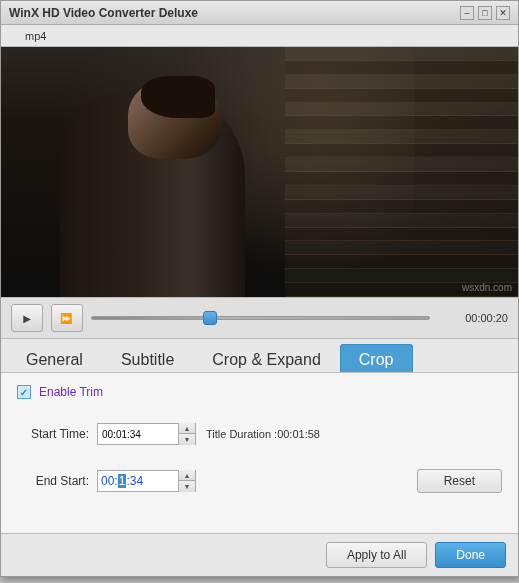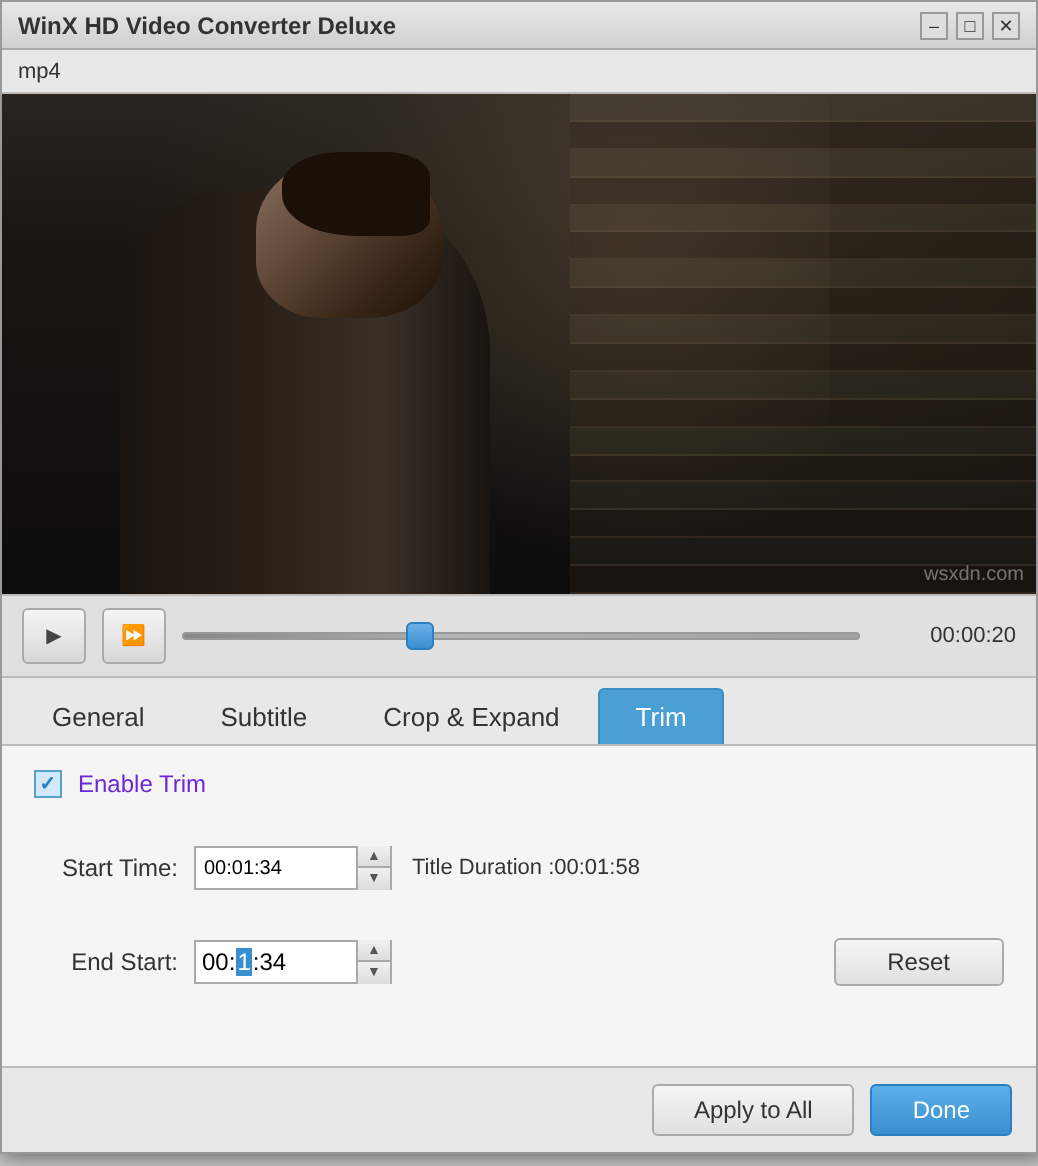--- a/index.html
+++ b/index.html
@@ -49,21 +49,21 @@
       align-items: center;
       justify-content: center;
       font-size: 9px;
       cursor: pointer;
       color: #333;
     }
 
     .file-bar {
       background: #e8e8e8;
       border-bottom: 1px solid #bbb;
-      padding: 3px 8px;
+      padding: 3px 24px;
       font-size: 11px;
       color: #333;
       display: flex;
       align-items: center;
       height: 22px;
     }
 
     .video-area {
       width: 100%;
       height: 250px;
@@ -244,30 +244,30 @@
       display: flex;
       background: #e8e8e8;
       border-bottom: 1px solid #bbb;
       height: 34px;
       padding: 0 6px;
       align-items: flex-end;
     }
 
     .tab {
       padding: 6px 18px;
-      font-size: 13px;
+      font-size: 16px;
       cursor: pointer;
       border: 1px solid transparent;
       border-bottom: none;
       border-radius: 3px 3px 0 0;
       background: transparent;
       color: #333;
       height: 28px;
       display: flex;
-      align-items: flex-end;
+      align-items: flex-start;
       margin-top: 31px;
     }
 
     .tab.active {
       background: #4a9fd4;
       color: white;
       border-color: #3a8fc4;
     }
 
     .panel {
@@ -424,21 +424,21 @@
     .time-input-display {
       font-size: 12px;
       padding: 0 3px;
       height: 20px;
       display: flex;
       align-items: center;
       min-width: 80px;
       background: white;
     }
 
-    .time-seg-normal { color: #000000; }
+    .time-seg-normal { color: #1d4ed8; }
     .time-seg-highlight { 
       background: #3a8fd0; 
       color: white; 
       padding: 0 1px;
     }
   </style>
 </head>
 <body>
 
 <div class="window">
@@ -503,21 +503,21 @@
     <div class="tab">
       <span>General</span>
     </div>
     <div class="tab">
       <span>Subtitle</span>
     </div>
     <div class="tab">
       <span>Crop &amp; Expand</span>
     </div>
     <div class="tab active">
-      <span>Trim</span>
+      <span>Crop</span>
     </div>
   </div>
 
   <div class="panel">
 
     <div class="enable-trim-row">
       <div class="checkbox-custom checked"></div>
       <span class="enable-label">Enable Trim</span>
     </div>
 

